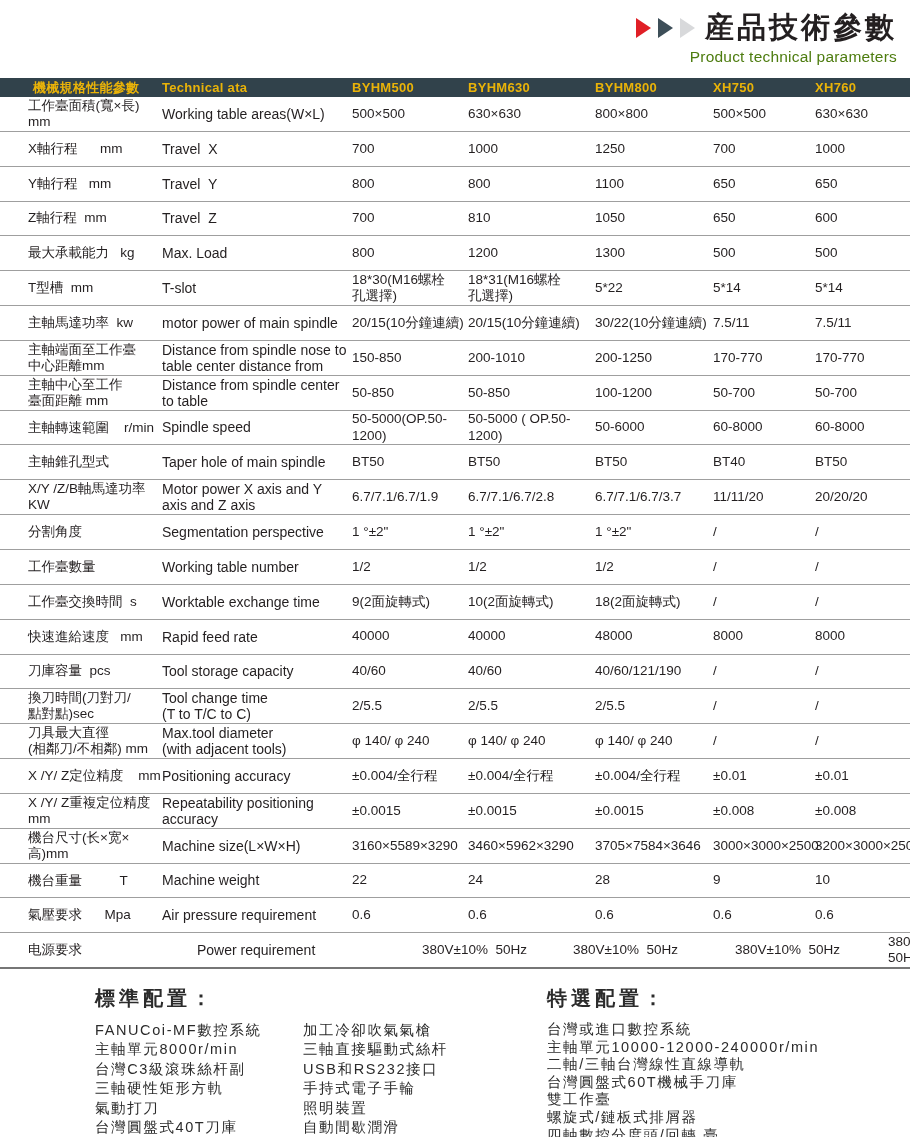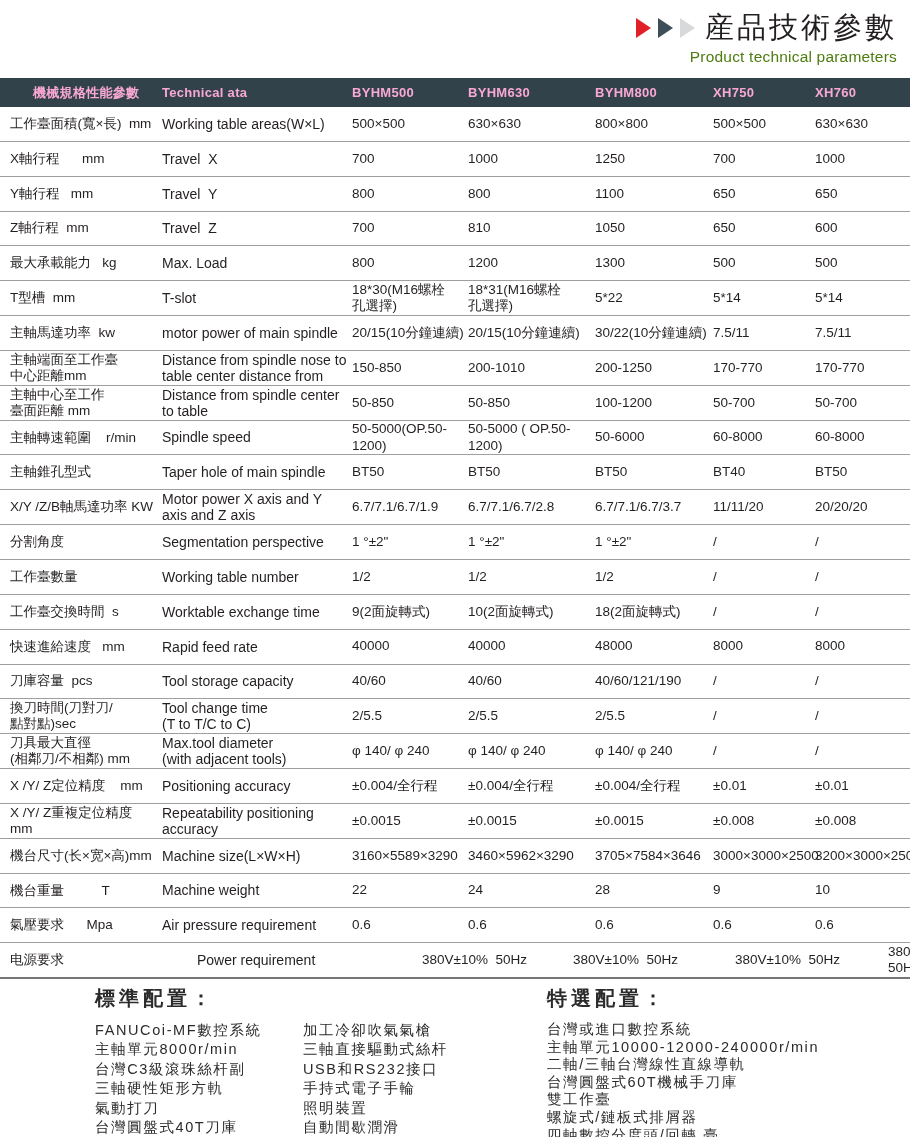--- a/index.html
+++ b/index.html
@@ -9,32 +9,32 @@
     font-family:"Liberation Sans", sans-serif; color:#231f20; overflow:hidden;
   }
 
   
   .title-block { position:absolute; top:8px; right:13px; }
   .title-line { display:flex; align-items:center; justify-content:flex-end; }
   .tri { width:0; height:0; border-top:10px solid transparent; border-bottom:10px solid transparent; border-left:15px solid #ccc; margin-right:7px; }
   .tri-red   { border-left-color:var(--accent-red,#e01f26); }
   .tri-dark  { border-left-color:var(--accent-dark,#3d4e58); }
   .tri-light { border-left-color:var(--accent-light,#d8d9db); margin-right:10px; }
-  .title-zh { font-size:29px; font-weight:400; letter-spacing:3px; color:#231f20; white-space:nowrap; }
+  .title-zh { font-size:29px; font-weight:700; letter-spacing:3px; color:#231f20; white-space:nowrap; }
   .title-en { text-align:right; font-size:15.5px; color:#4d7c0f; margin-top:0px; letter-spacing:0.2px; }
 
   
   .spec-table { position:absolute; left:0; top:78px; width:910px; }
   .grid-cols { display:grid; grid-template-columns:162px 190px 116px 127px 118px 102px 95px; }
-  .t-head { background:var(--header-bg,#31424b); color:#f9a8d4; height:29px; align-items:center; font-size:13px; font-weight:bold; letter-spacing:0.3px; }
+  .t-head { background:var(--header-bg,#31424b); color:#eab308; height:19px; align-items:center; font-size:13px; font-weight:bold; letter-spacing:0.3px; }
   .t-head .c1 { padding-left:33px; }
   .t-body { display:flex; flex-direction:column; height:872px; border-bottom:2px solid #767676; }
   .t-row { flex:1; border-bottom:1px solid #9f9f9f; align-items:center; }
   .t-row:last-child { border-bottom:none;gap:35px; }
-  .c1 { padding-left:10px; }
+  .c1 { padding-left:28px; }
   .zh  { font-size:13.5px; line-height:1.18; white-space:pre-wrap; }
   .en  { font-size:14px;   line-height:1.15; white-space:pre-wrap; padding-right:2px; }
   .val { font-size:13.5px; line-height:1.2;  white-space:pre-wrap; padding-right:4px; }
 
   
   .config { position:absolute; left:0; top:983px; width:910px; height:154px; color:#2b2b2b; }
   .cfg-title { font-size:20px; font-weight:bold; letter-spacing:4px; margin-bottom:9px; white-space:nowrap; }
   .std-block { position:absolute; left:95px; top:2px; }
   .std-cols { display:flex; }
   .std-col1 { width:208px; }

